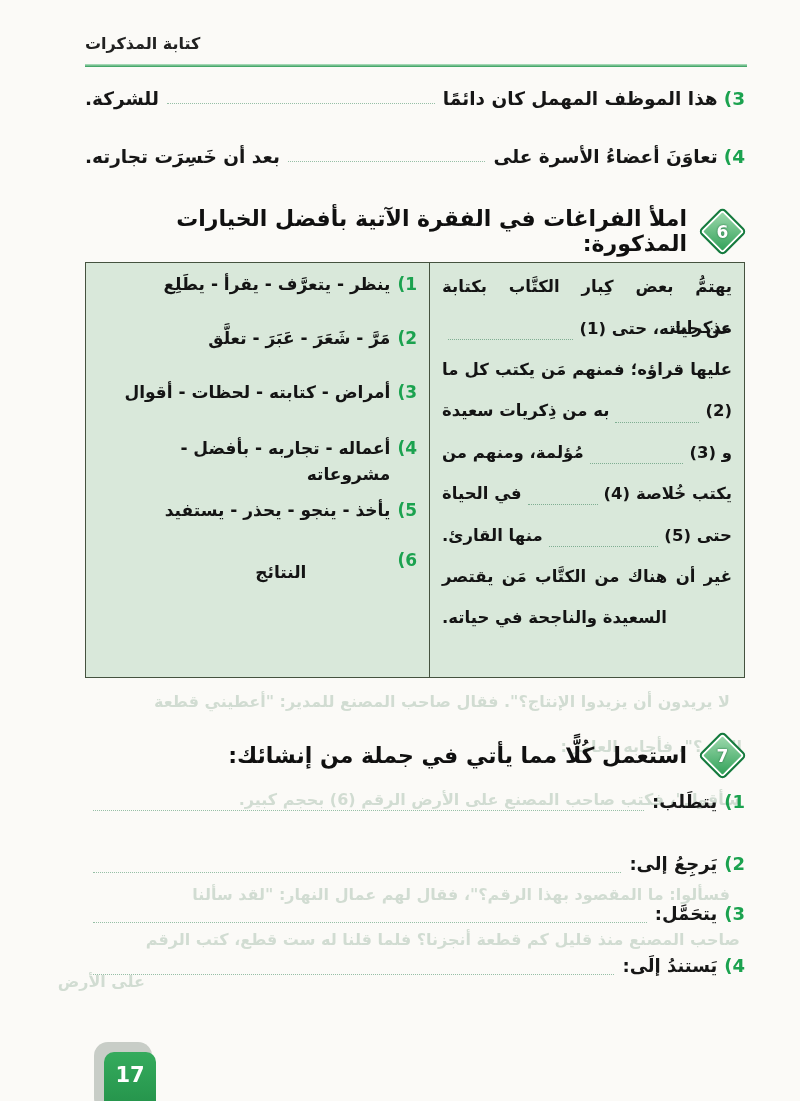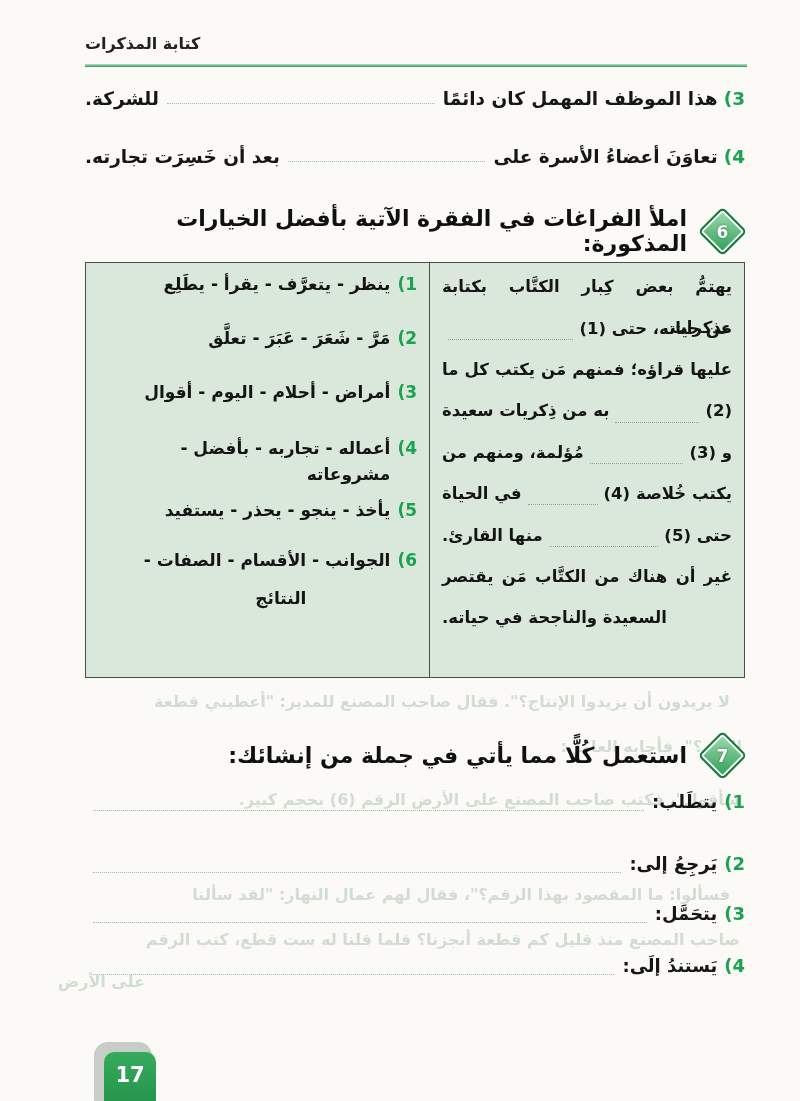--- a/index.html
+++ b/index.html
@@ -211,34 +211,33 @@
       <div class="opt" style="top:8px">
         <span class="gnum">1)</span>
         <span>ينظر - يتعرَّف - يقرأ - يطَلِع</span>
       </div>
       <div class="opt" style="top:62px">
         <span class="gnum">2)</span>
         <span>مَرَّ - شَعَرَ - عَبَرَ - تعلَّق</span>
       </div>
       <div class="opt" style="top:116px">
         <span class="gnum">3)</span>
-        <span>أمراض - أحلام - اليوم - أقوال</span>
+        <span>أمراض - كتابته - لحظات - أقوال</span>
       </div>
       <div class="opt" style="top:172px">
         <span class="gnum">4)</span>
         <span>أعماله - تجاربه - بأفضل - مشروعاته</span>
       </div>
       <div class="opt" style="top:234px">
         <span class="gnum">5)</span>
         <span>يأخذ - ينجو - يحذر - يستفيد</span>
       </div>
       <div class="opt" style="top:284px">
         <span class="gnum">6)</span>
         <span>
-          <span>الجوانب - الأقسام - الصفات -</span>
           <span class="opt2">النتائج</span>
         </span>
       </div>
     </div>
   </div>
 
   <div class="ex-header" style="top:732px">
     <span class="dbox">
       <span class="diamond">
           <b>7</b>

